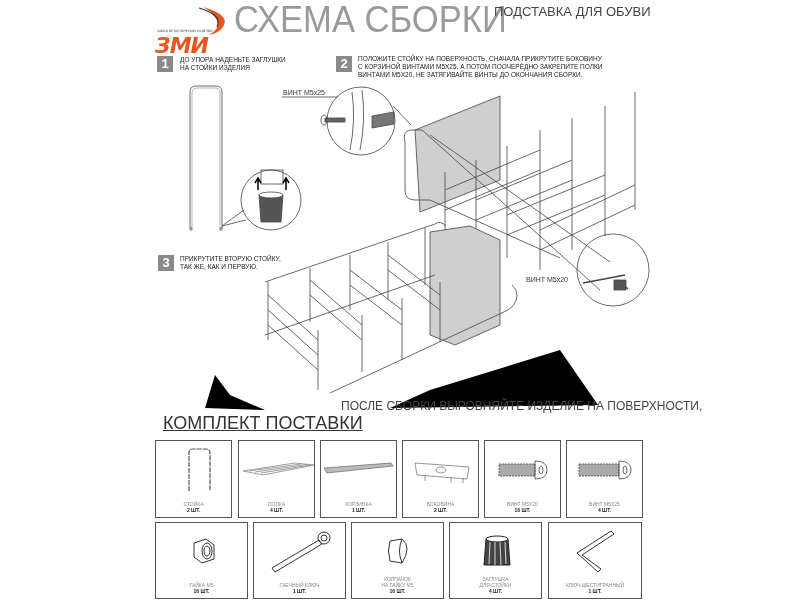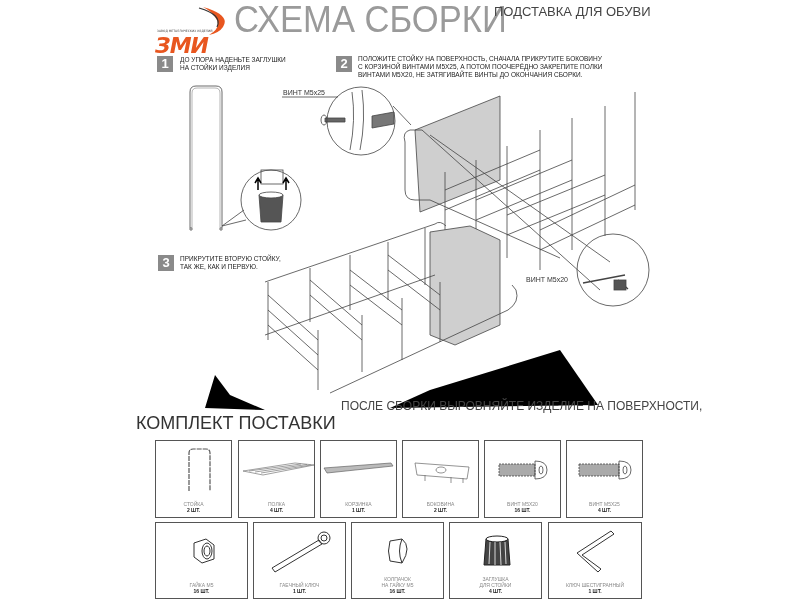--- a/index.html
+++ b/index.html
@@ -10,21 +10,21 @@
   .logo{left:153px;top:5px;width:75px;height:30px;}
   .logo-text{position:absolute;left:2px;top:0px;font:bold 22px "DejaVu Sans",sans-serif;color:#e8561f;letter-spacing:-1px;font-style:italic;margin-top:28px;}
   .logo-sub{position:absolute;left:4px;top:24px;font-size:3px;color:#444;white-space:nowrap;}
   .title{left:234px;top:0px;font:36px "Liberation Sans",sans-serif;color:#9a9a9a;letter-spacing:0px;white-space:nowrap;line-height:40px;transform:scaleX(0.96);transform-origin:left;}
   .subtitle{left:494px;top:4px;font:13px "Liberation Sans",sans-serif;color:#444;line-height:16px;white-space:nowrap;text-align:right;}
   
   .step-num{width:16px;height:16px;background:#8a8a8a;color:#fff;font:bold 13px "Liberation Sans",sans-serif;text-align:center;line-height:16px;}
   .step-text{font:6.5px "Liberation Sans",sans-serif;color:#222;line-height:8px;text-transform:uppercase;white-space:nowrap;}
   .label-small{font:7px "Liberation Sans",sans-serif;color:#333;white-space:nowrap;}
   .final-note{left:341px;top:399px;font:12px "Liberation Sans",sans-serif;color:#444;line-height:14px;white-space:nowrap;}
-  .kit-title{left:136px;top:413px;font:18px "Liberation Sans",sans-serif;color:#333;white-space:nowrap;}
+  .kit-title{left:163px;top:413px;font:18px "Liberation Sans",sans-serif;color:#333;white-space:nowrap;text-decoration:underline;}
   .card{position:absolute;border:1px solid #555;background:#fff;box-sizing:border-box;}
   .card .cap{position:absolute;left:0;right:0;bottom:4px;text-align:center;font:5px "Liberation Sans",sans-serif;color:#888;line-height:6px;text-transform:uppercase;}
   .card .qty{display:block;color:#222;font-weight:bold;}
   .card svg{position:absolute;left:0;top:0;}
   svg.diagram{position:absolute;left:0;top:0;}
 </style>
 </head>
 <body>
 
 <div class="page"></div>

